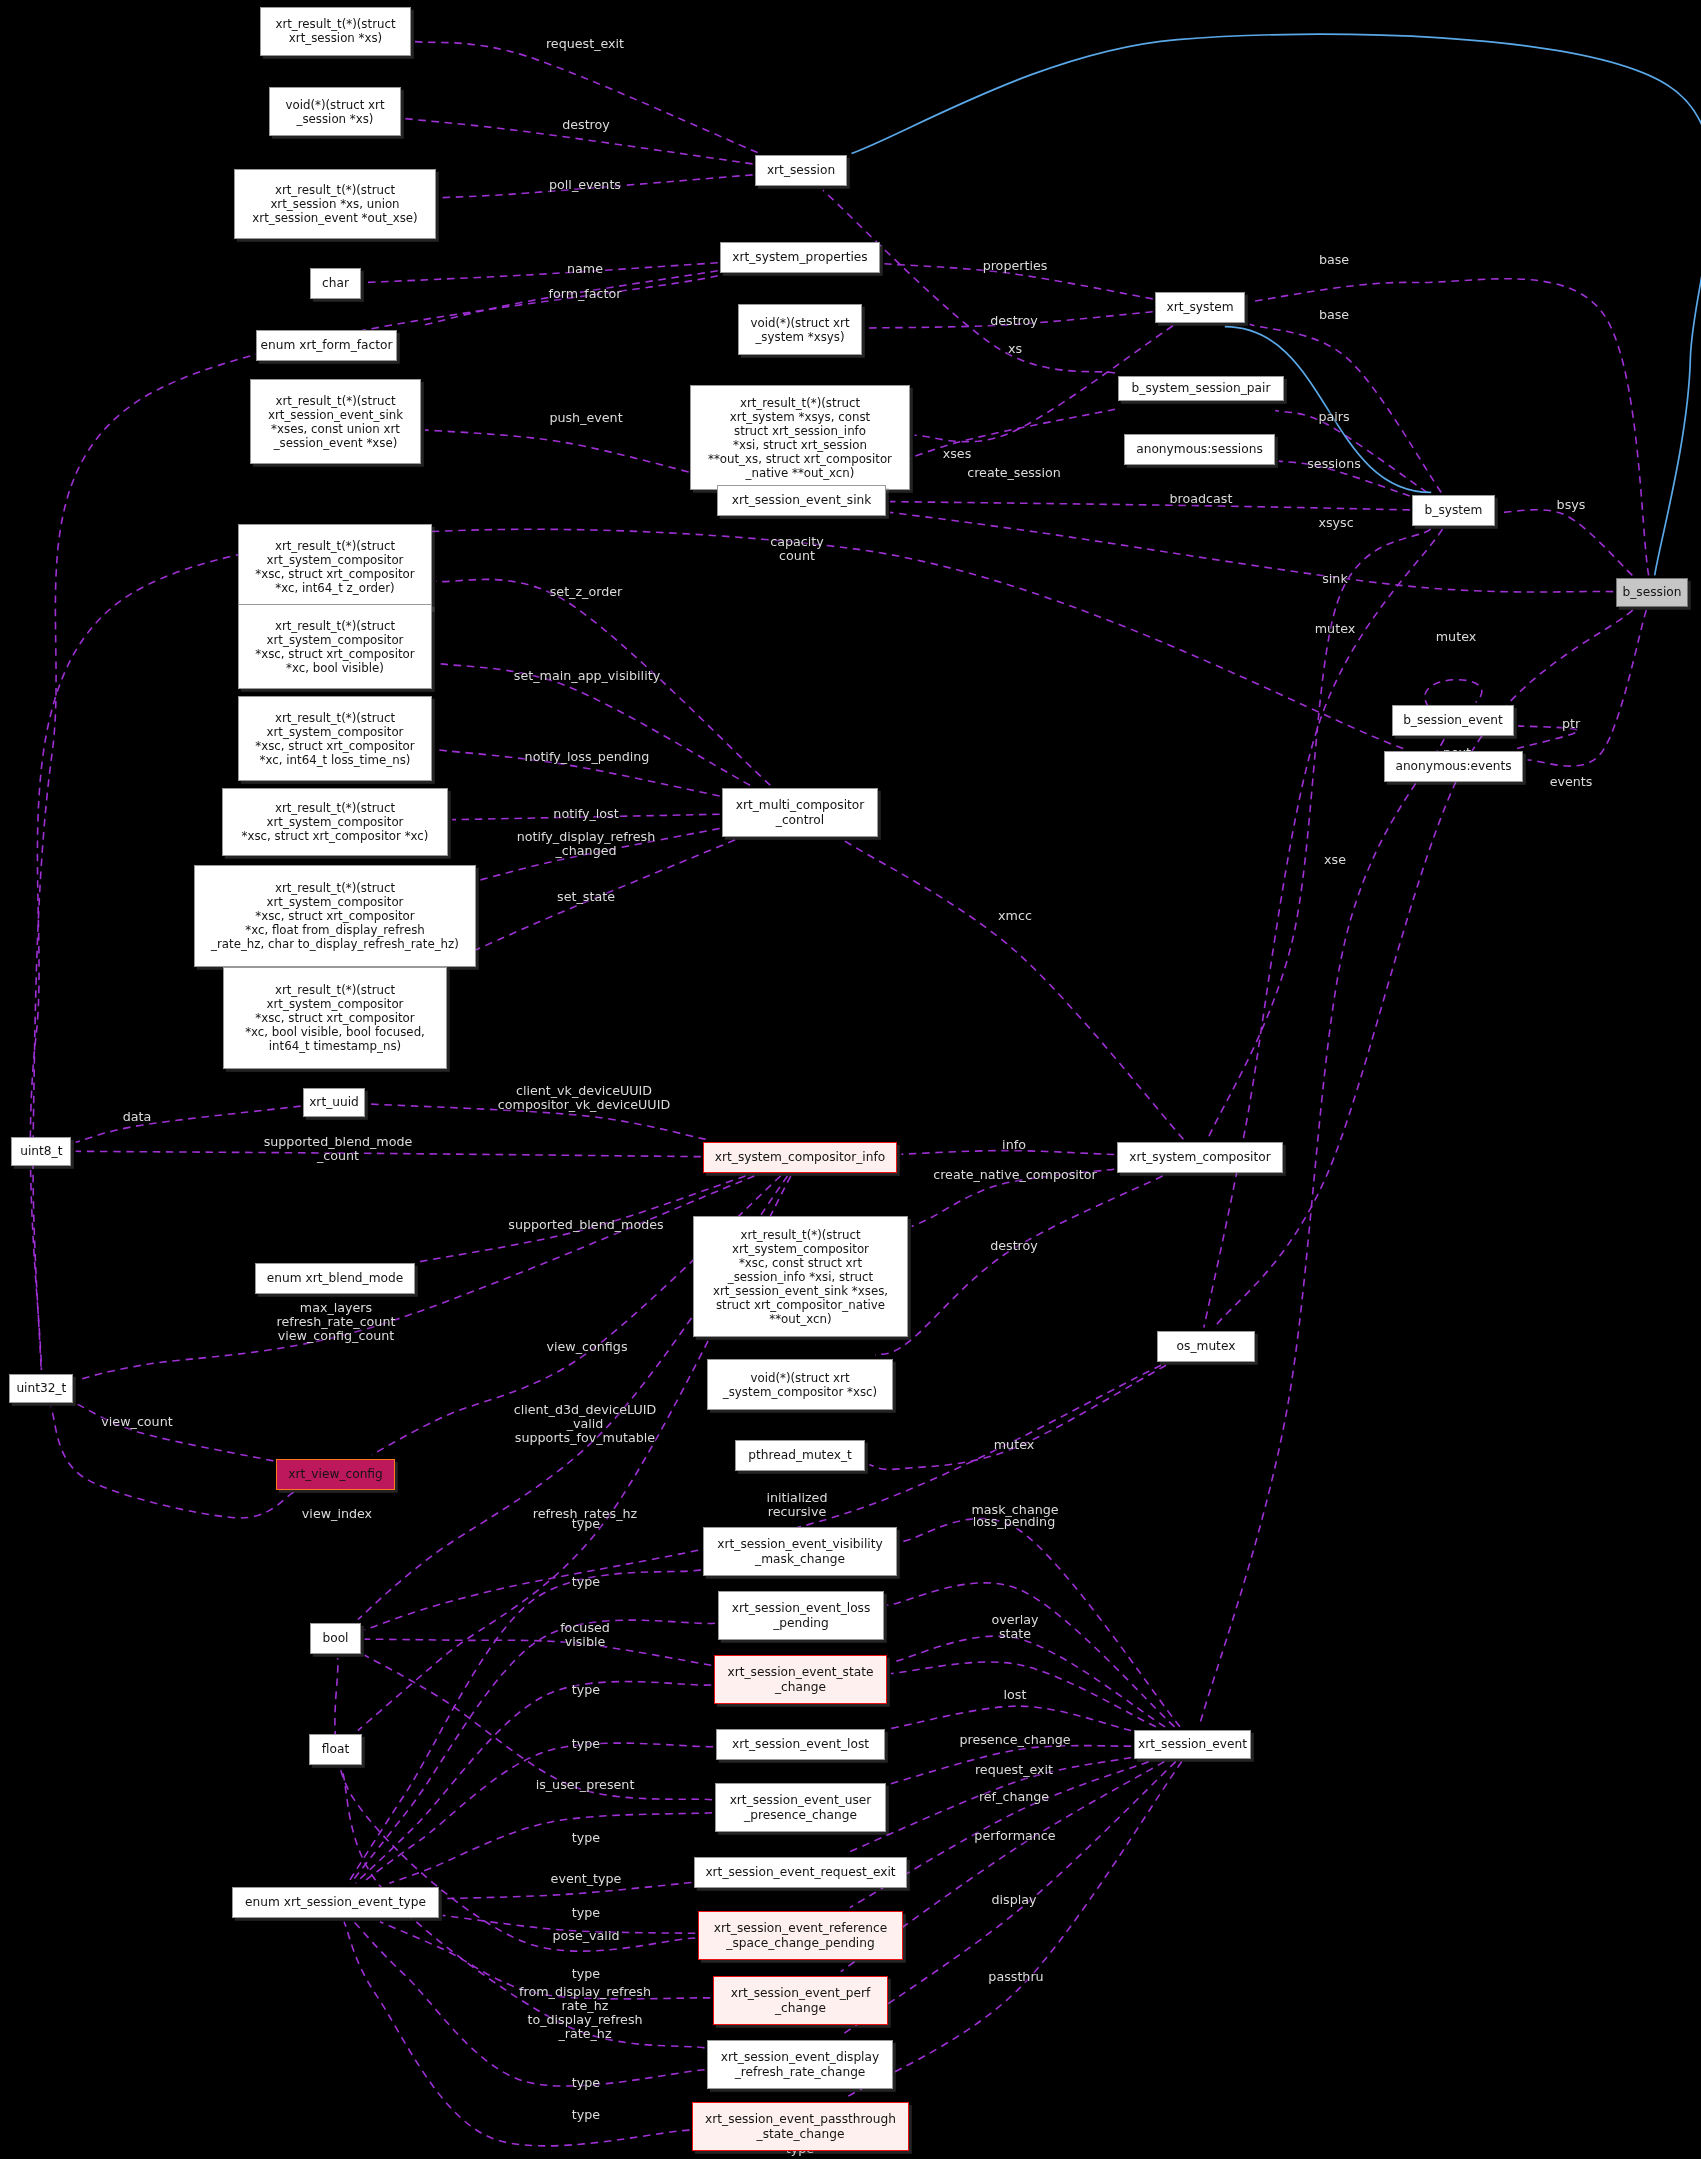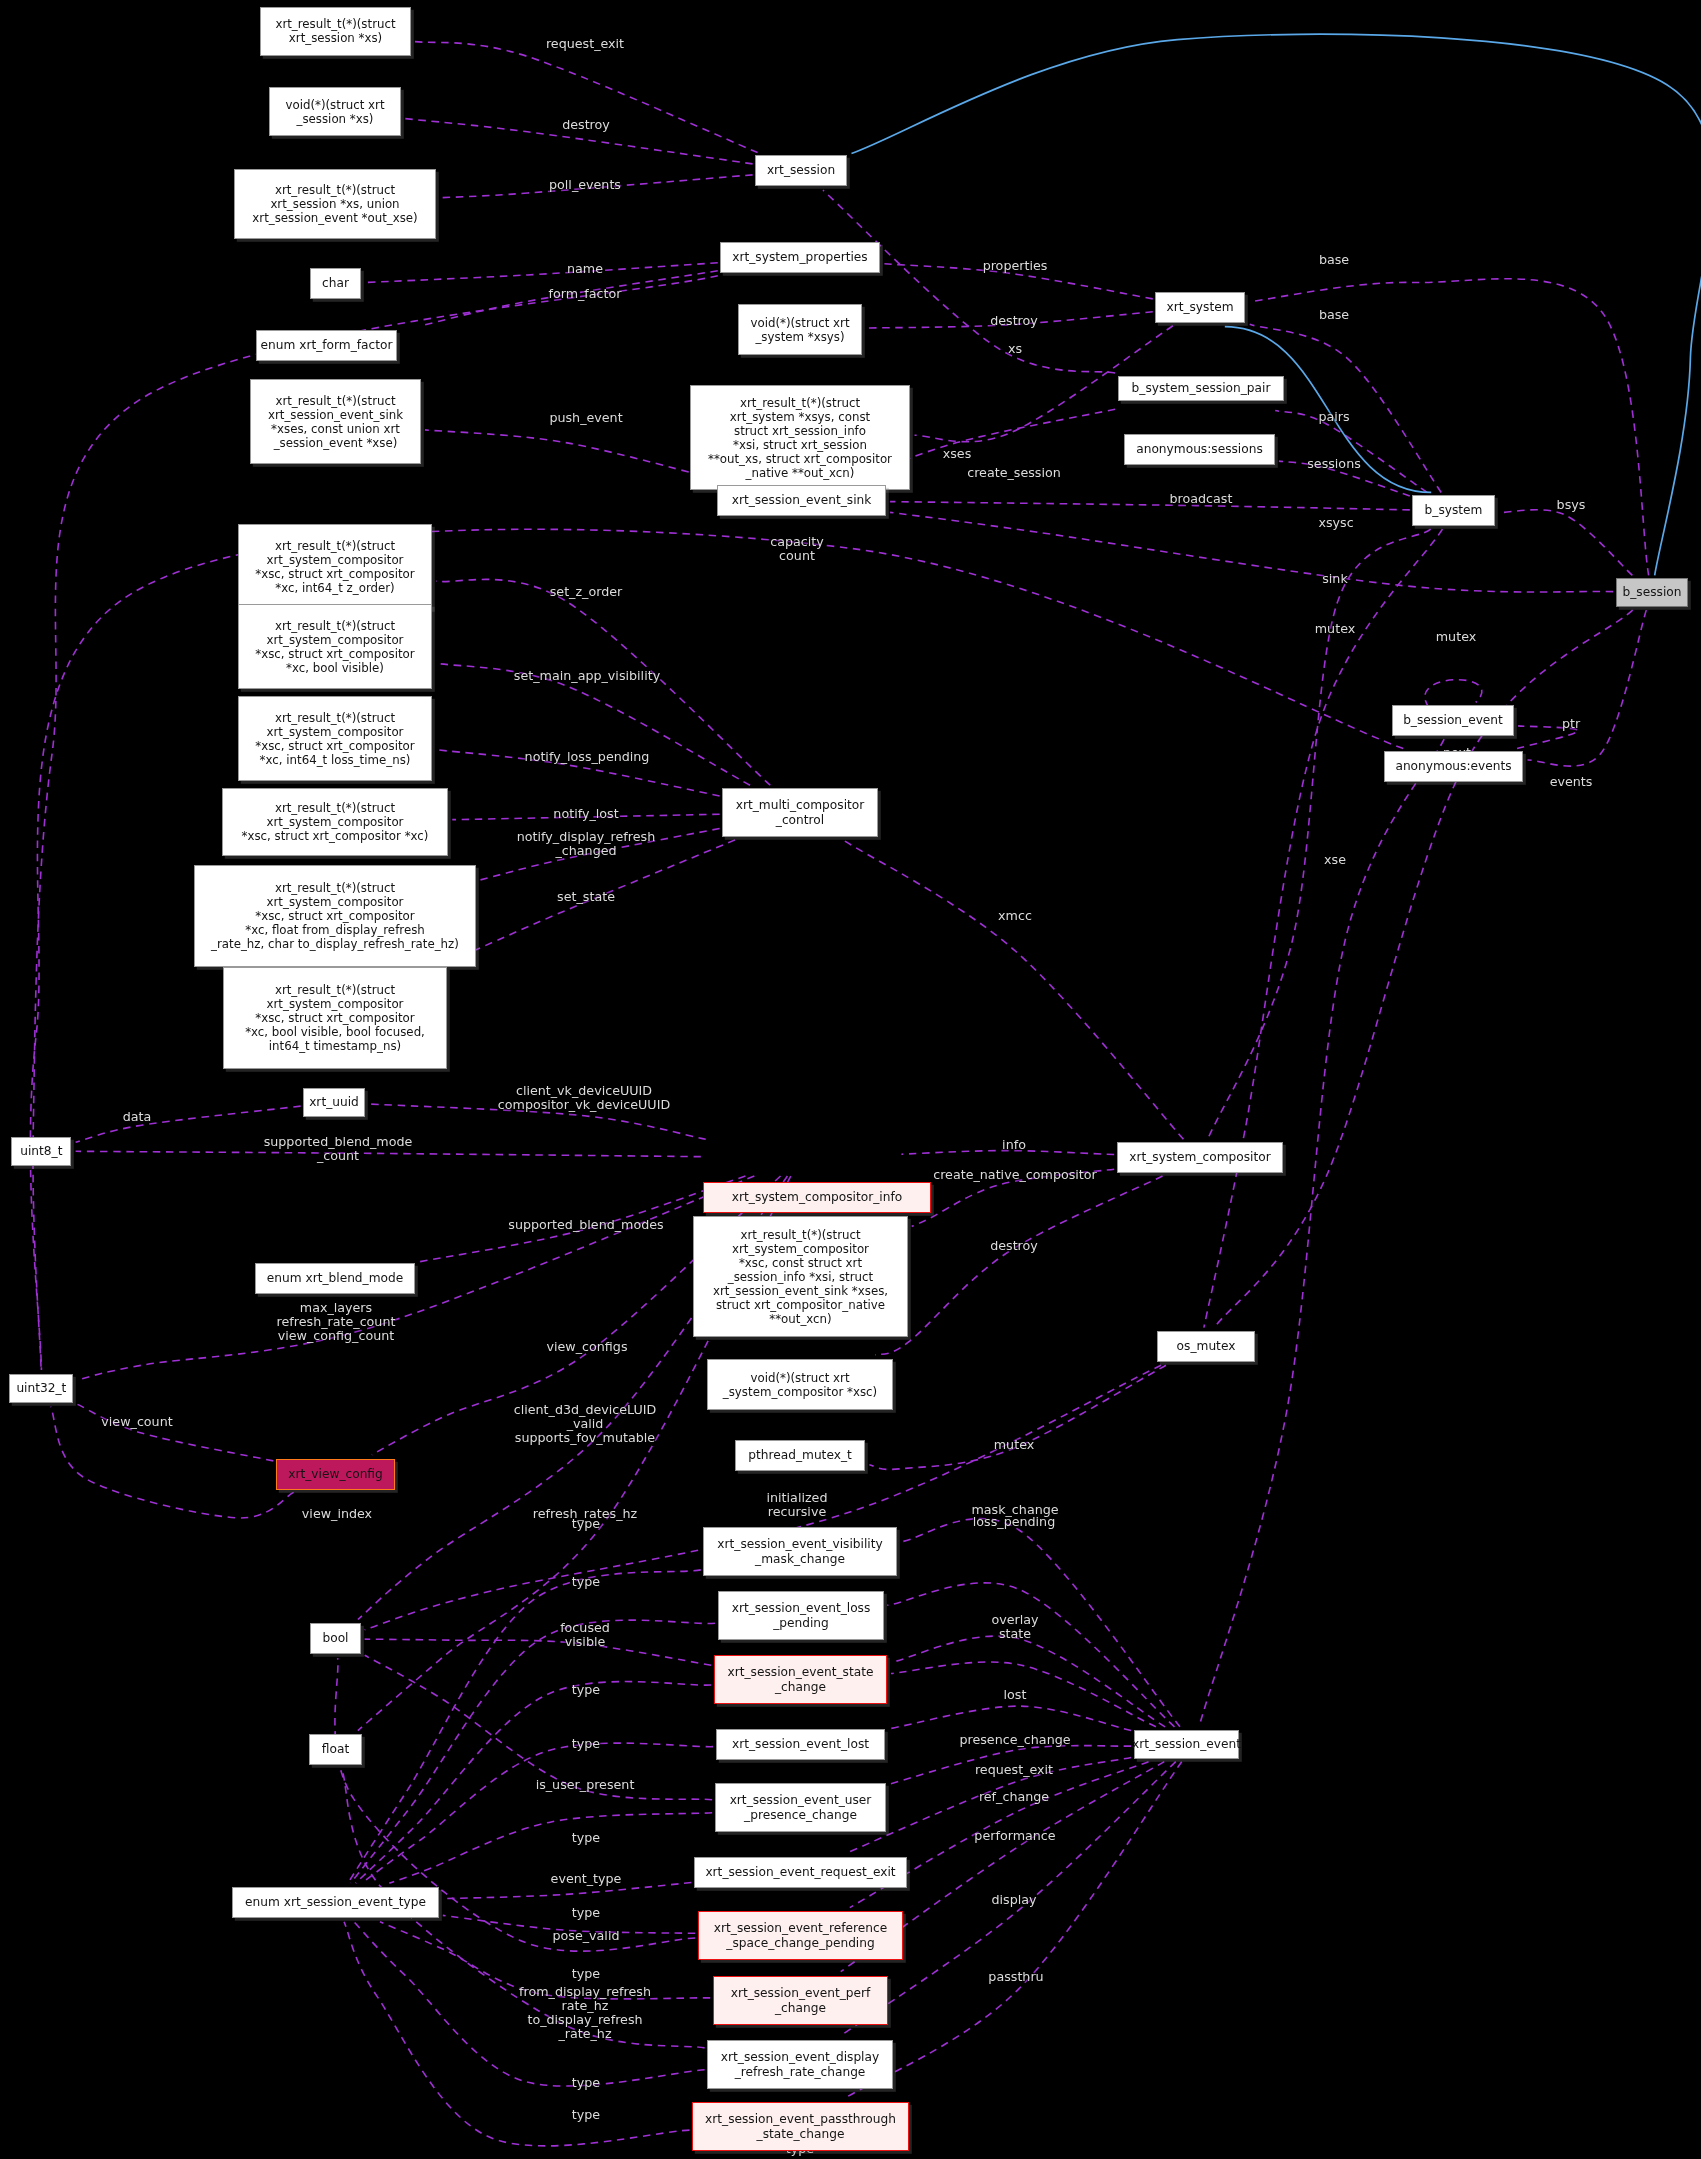--- a/index.html
+++ b/index.html
@@ -461,21 +461,21 @@
       <div class="node" style="left: 722px; top: 788px; width: 156px; height: 49px;">
         <div>xrt_multi_compositor</div>
         <div>_control</div>
       </div>
       <div class="node" style="left: 303px; top: 1088px; width: 62px; height: 29px;">
         <div>xrt_uuid</div>
       </div>
       <div class="node" style="left: 11.3px; top: 1137px; width: 60px; height: 29px;">
         <div>uint8_t</div>
       </div>
-      <div class="node red" style="left: 703px; top: 1142px; width: 228px; height: 31px; margin-top: 40px;">
+      <div class="node red" style="left: 703px; top: 1142px; width: 194px; height: 31px;">
         <div>xrt_system_compositor_info</div>
       </div>
       <div class="node" style="left: 255px; top: 1263px; width: 160px; height: 31px;">
         <div>enum xrt_blend_mode</div>
       </div>
       <div class="node" style="left: 9.4px; top: 1374px; width: 64px; height: 29px;">
         <div>uint32_t</div>
       </div>
       <div class="node orange" style="left: 276px; top: 1459px; width: 119px; height: 31px;">
         <div>xrt_view_config</div>
@@ -542,18 +542,18 @@
         <div>_change</div>
       </div>
       <div class="node" style="left: 707px; top: 2040px; width: 186px; height: 49px;">
         <div>xrt_session_event_display</div>
         <div>_refresh_rate_change</div>
       </div>
       <div class="node red" style="left: 692px; top: 2102px; width: 217px; height: 49px;">
         <div>xrt_session_event_passthrough</div>
         <div>_state_change</div>
       </div>
-      <div class="node" style="left: 1134px; top: 1730px; width: 105px; height: 29px;">
+      <div class="node" style="left: 1134px; top: 1730px; width: 117px; height: 29px;">
         <div>xrt_session_event</div>
       </div>
     </div>
 </div>
 
 
 </body></html>

